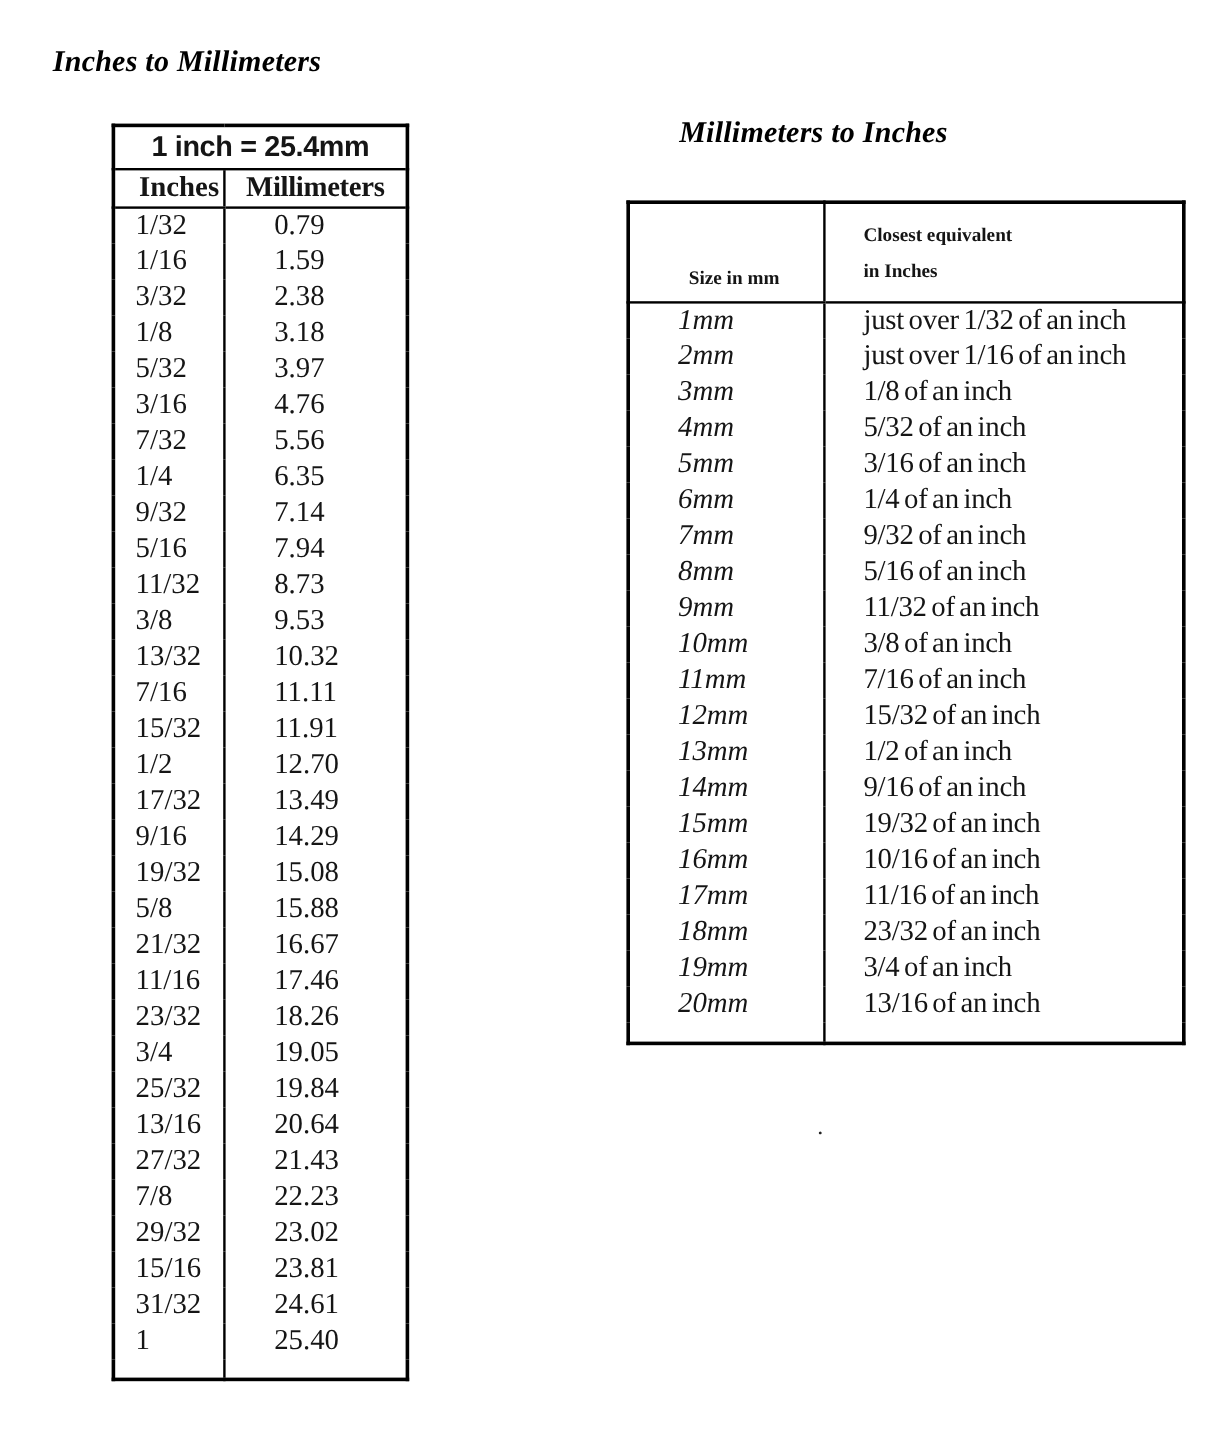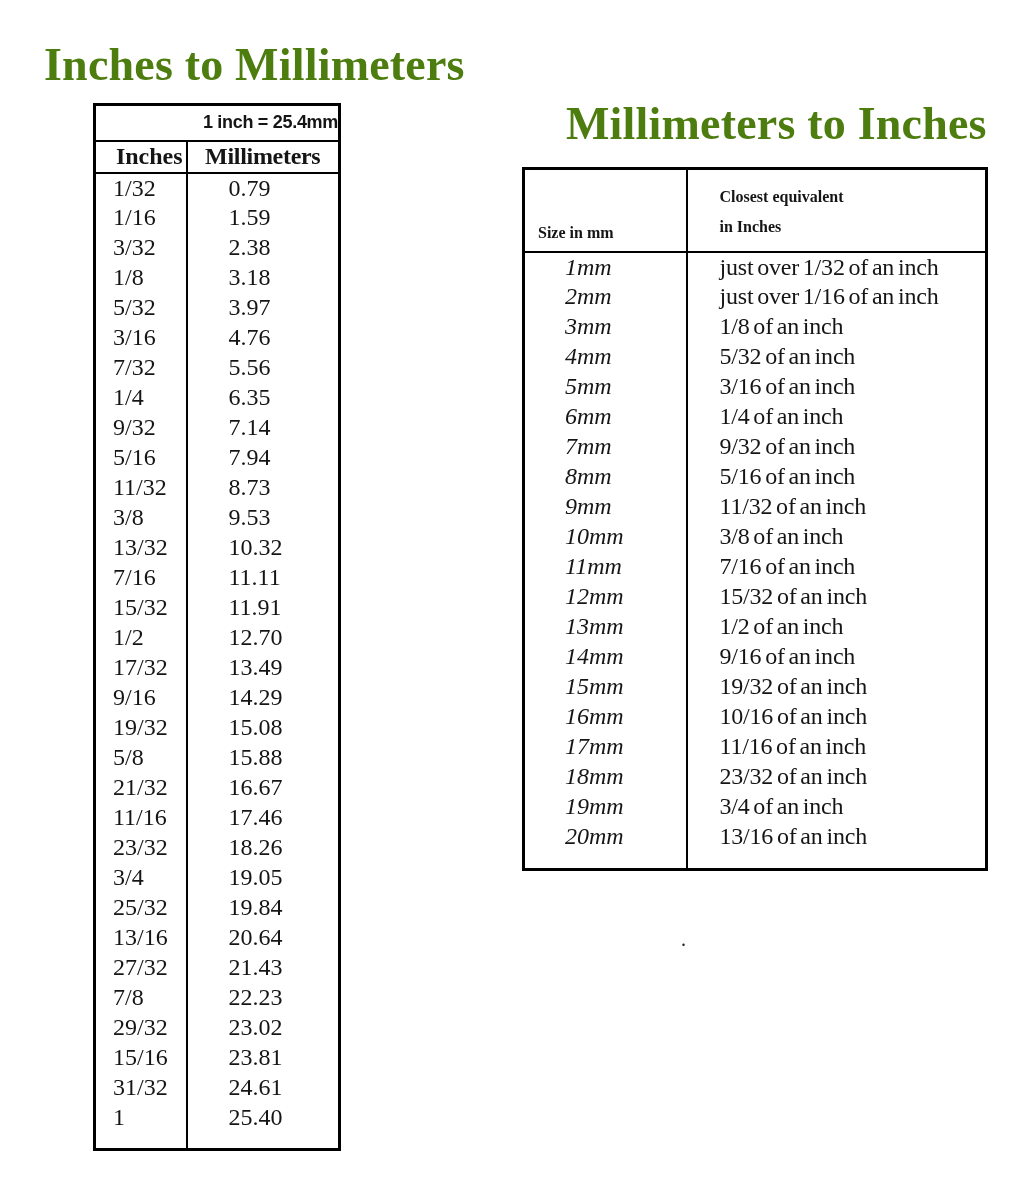--- a/index.html
+++ b/index.html
@@ -9,42 +9,43 @@
     width:1024px; height:1195px;
     background:#ffffff;
     font-family:"Liberation Serif", serif;
     color:#151515;
     overflow:hidden;
   }
   .title {
     position:absolute;
     font-family:"Liberation Serif", serif;
     font-weight:bold;
-    font-size:46px;
+    font-size:25px;
     letter-spacing:0.2px;
-    color:#4d7c0f;
-    white-space:nowrap;
+    color:#000000;
+    white-space:nowrap;
+    font-style:italic;
   }
   .title-left  { left:44px;  top:38px; }
   .title-right { left:566px; top:97px; }
 
   table { border-collapse:collapse; table-layout:fixed; }
 
   
   .inches-table {
     position:absolute; left:93px; top:103px;
     width:245px;
     border:3px solid #000;
   }
   .inches-table col.c1 { width:92px; }
   .inches-table col.c2 { width:153px; }
   .inches-table .span-head td {
     font-family:"Liberation Sans", sans-serif;
-    font-weight:bold; font-size:18px;
-    text-align:right;
+    font-weight:bold; font-size:24px;
+    text-align:center;
     height:36px; vertical-align:middle;
     border-bottom:2px solid #000;
     letter-spacing:-0.3px;
   }
   .inches-table .col-head th {
     font-weight:bold; font-size:24px;
     height:32px; vertical-align:middle;
     border-bottom:2px solid #000;
     white-space:nowrap;
   }
@@ -68,21 +69,21 @@
   }
   .mm-table col.c1 { width:163px; }
   .mm-table col.c2 { width:300px; }
   .mm-table thead th {
     font-weight:bold; font-size:16px;
     height:83px;
     vertical-align:bottom;
     border-bottom:2px solid #000;
     white-space:nowrap;
   }
-  .mm-table thead th:first-child { text-align:left; padding:4px 0 9px 13px; }
+  .mm-table thead th:first-child { text-align:center; padding:4px 0 9px 13px; }
   .mm-table thead th:last-child  { text-align:left; padding:0 0 9px 32px; border-left:2px solid #000; }
   .mm-table thead .hline { line-height:30px; }
   .mm-table tbody td {
     font-size:24px;
     height:30px; vertical-align:middle;
     white-space:nowrap;
   }
   .mm-table tbody td:first-child { padding-left:40px;font-style:italic; }
   .mm-table tbody td:last-child  { padding-left:32px; border-left:2px solid #000; word-spacing:-2px; letter-spacing:-0.2px;margin-top:33px; }
   .mm-table .spacer td { height:18px; }

